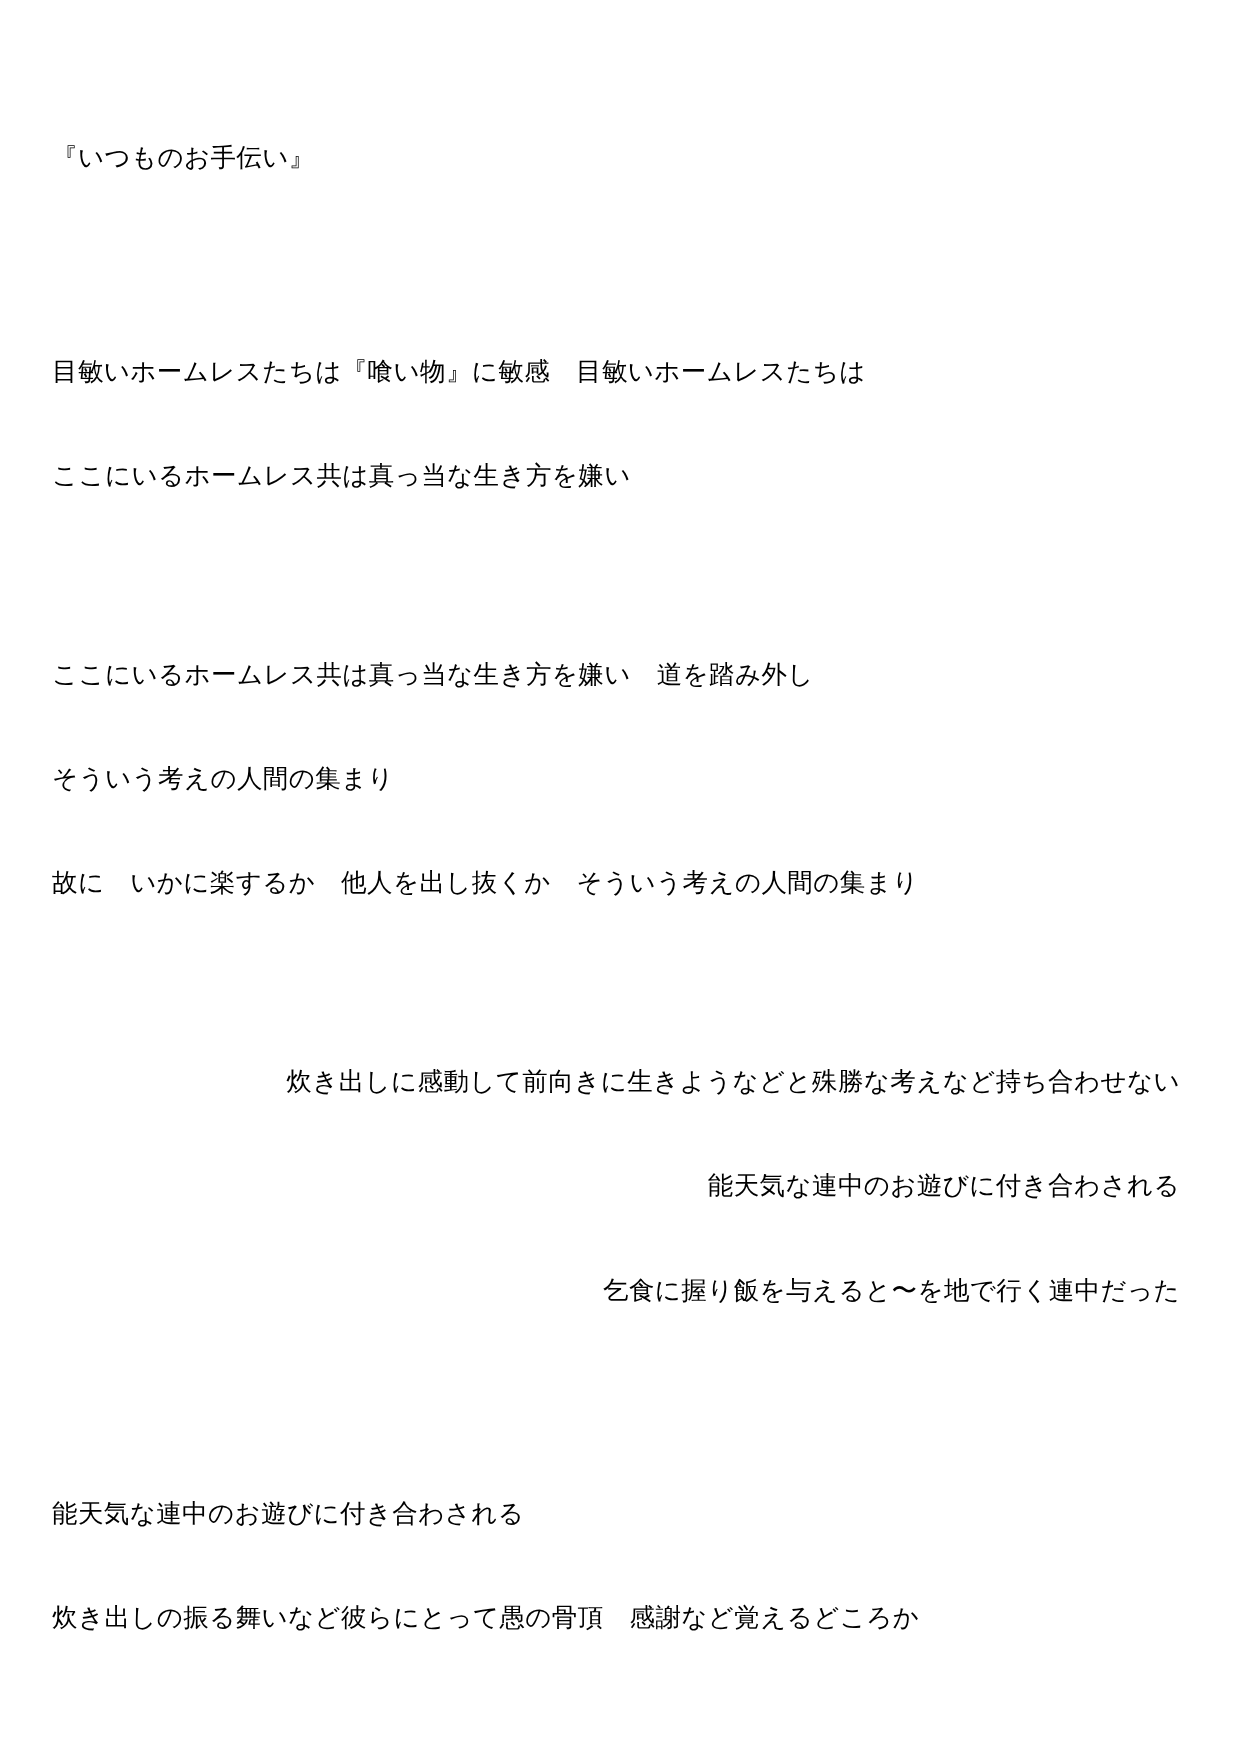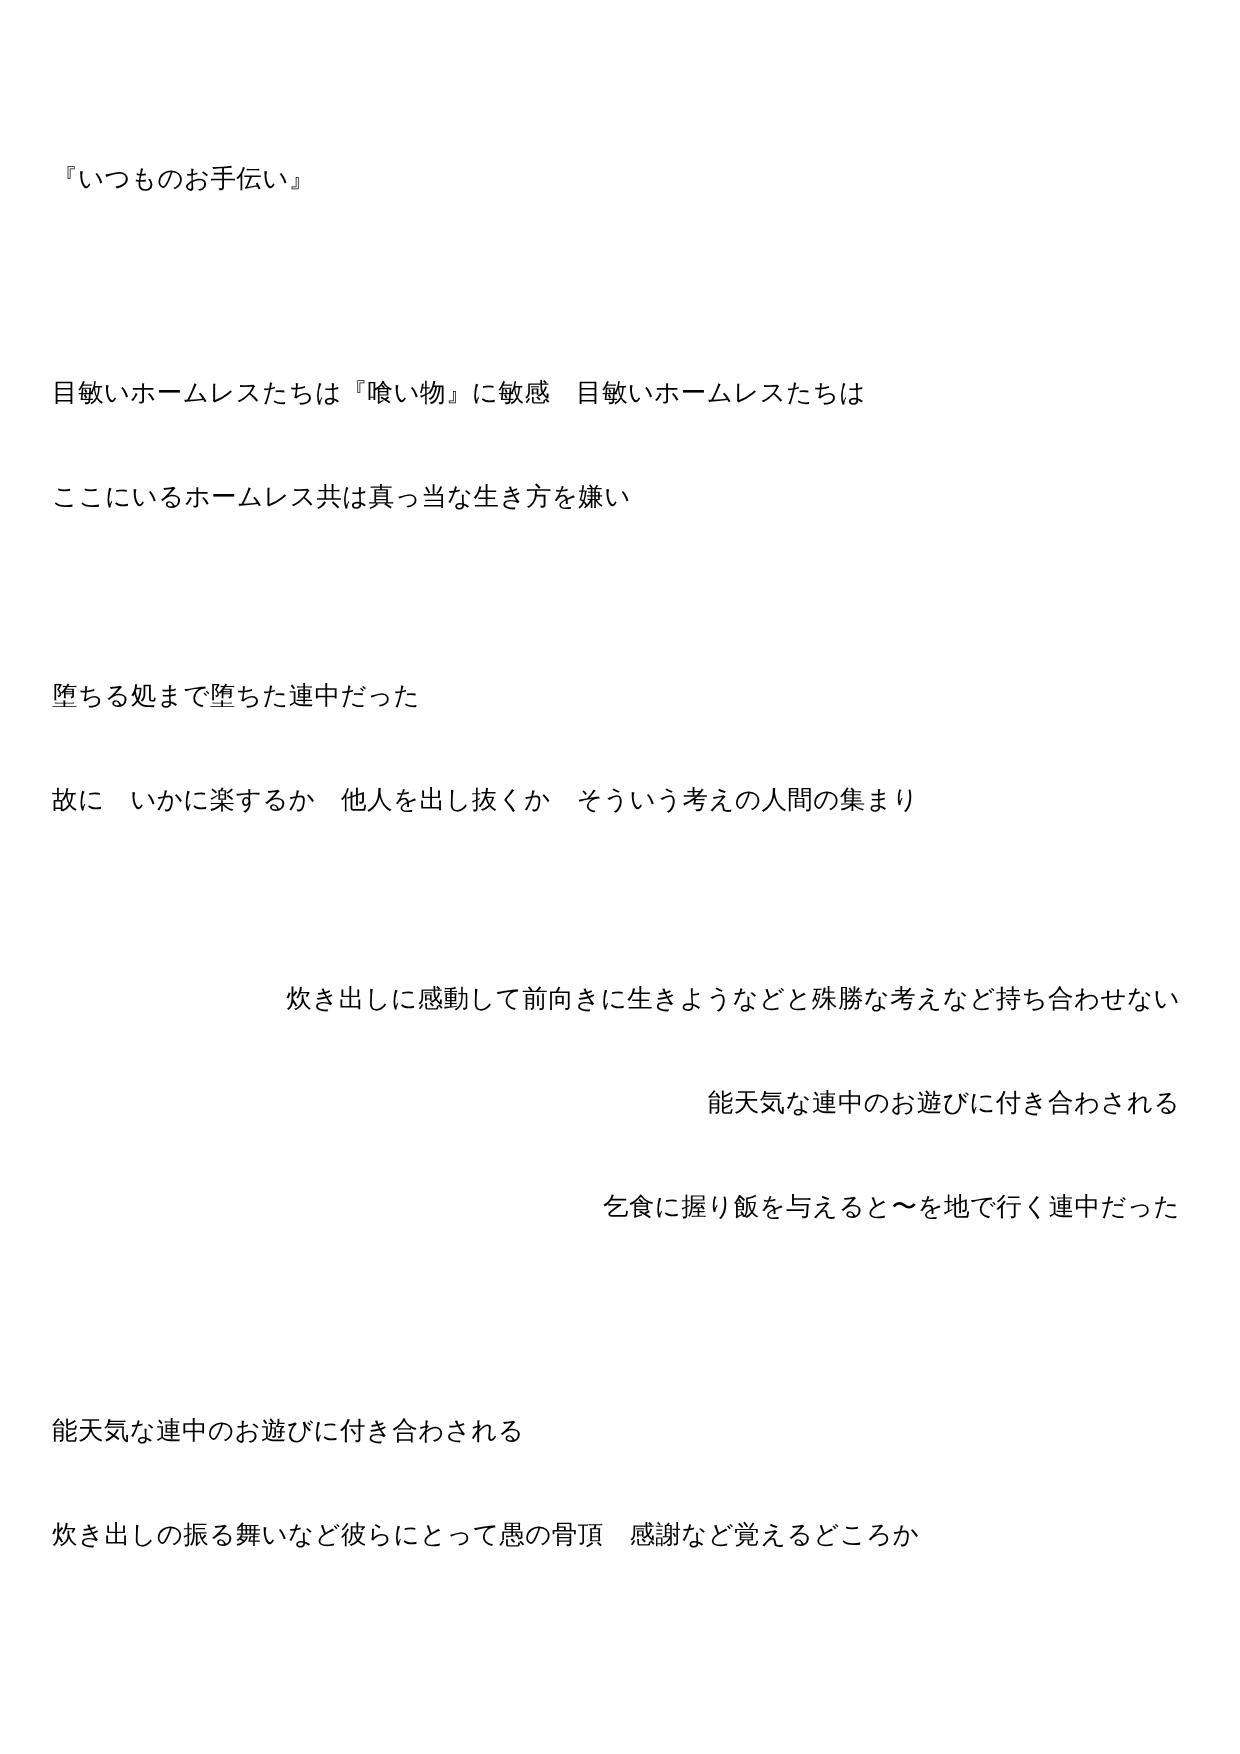--- a/index.html
+++ b/index.html
@@ -15,21 +15,21 @@
     position: relative;
     overflow: hidden;
   }
   .page {
     position: absolute;
     top: 0;
     left: 0;
     width: 1240px;
     height: 1754px;
     box-sizing: border-box;
-    padding: 92px 60px 0 52px;
+    padding: 71px 60px 0 52px;
   }
   .doc-body {
     font-size: 25.5px;
     line-height: 1.36;
     letter-spacing: 0.4px;
     font-weight: 500;
   }
   .para {
     margin: 0 0 26px 0;
     white-space: pre-wrap;
@@ -54,21 +54,22 @@
     <div class="para title">
       <span class="line">『いつものお手伝い』</span>
     </div>
 
     <div class="para">
       <span class="line">目敏いホームレスたちは『喰い物』に敏感　目敏いホームレスたちは</span>
       <span class="line">ここにいるホームレス共は真っ当な生き方を嫌い</span>
     </div>
 
     <div class="para">
-      <span class="line">堕ちる処まで堕ちた連中だった</span>
+      <span class="line">ここにいるホームレス共は真っ当な生き方を嫌い　道を踏み外し</span>
+      <span class="line">そういう考えの人間の集まり</span>
       <span class="line">故に　いかに楽するか　他人を出し抜くか　そういう考えの人間の集まり</span>
     </div>
 
     <div class="para gap-large">
       <span class="line">炊き出しに感動して前向きに生きようなどと殊勝な考えなど持ち合わせない</span>
       <span class="line">能天気な連中のお遊びに付き合わされる</span>
       <span class="line">乞食に握り飯を与えると〜を地で行く連中だった</span>
     </div>
 
     <div class="para">

